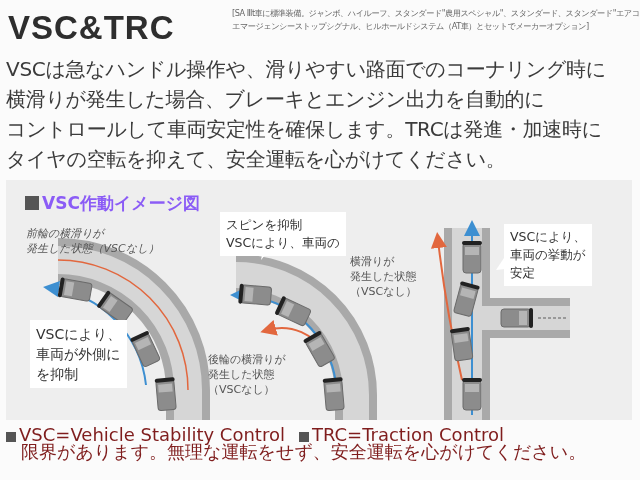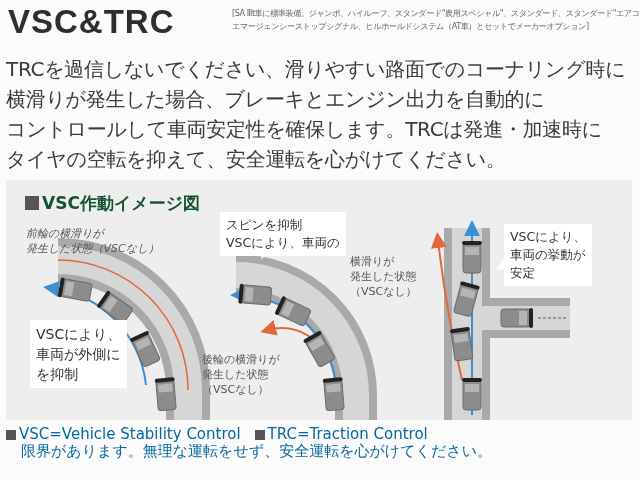--- a/index.html
+++ b/index.html
@@ -2,21 +2,21 @@
 <html><head>
 <meta charset="utf-8">
 <style>
   html, body { margin:0; padding:0; }
   body {
     width:640px; height:480px; overflow:hidden; position:relative;
     background:#fbfbfb; color:#3a3a3a;
     font-family:"DejaVu Sans", sans-serif;
   }
   .title {
-    position:absolute; left:8px; top:2px;
+    position:absolute; left:8px; top:8px;
     font-family:"Liberation Sans", sans-serif; font-weight:bold;
     font-size:33px; letter-spacing:1px; color:#2e2e2e; line-height:40px;
   }
   .subnote {
     position:absolute; left:232px; top:7px; width:408px;
     font-size:8.2px; line-height:13px; color:#666; letter-spacing:-0.5px;
     white-space:nowrap;
   }
   .lead {
     position:absolute; left:6px; top:54px; width:630px;
@@ -24,52 +24,52 @@
   .lead div {
     font-size:20px; line-height:30px; color:#3b3b3b; white-space:nowrap;
     letter-spacing:-0.3px;
   }
   .diagram {
     position:absolute; left:6px; top:180px; width:626px; height:240px;
     background:#eeeeee;
   }
   .diagram-title {
     position:absolute; left:12px; top:12px;
-    font-size:17px; font-weight:bold; color:#14532d; white-space:nowrap;padding-left:7px;
+    font-size:17px; font-weight:bold; color:#8b5cf6; white-space:nowrap;padding-left:7px;
   }
   .sq { display:inline-block; width:14px; height:14px; background:#555; margin-right:3px; vertical-align:-1px; }
   .label {
     position:absolute; font-size:11px; line-height:15px; color:#555; white-space:nowrap;
   }
   .callout {
     position:absolute; background:#fff; font-size:12.5px; line-height:18px;
     color:#333; white-space:nowrap; padding:4px 6px;
   }
   .callout .line { display:block; }
   svg.scene { position:absolute; left:0; top:0; }
   .footer {
     position:absolute; left:6px; top:426px; width:630px;
-    font-size:15px; line-height:17px; color:#0369a1; white-space:nowrap;
+    font-size:18px; line-height:17px; color:#7f1d1d; white-space:nowrap;
   }
   .footer .row { display:block; }
   .footer .indent { padding-left:15px; }
   .fsq { display:inline-block; width:10px; height:10px; background:#555; margin-right:3px; vertical-align:-1px; }
   .gap { display:inline-block; width:14px; }
 </style>
 </head>
 <body>
 
 <div class="title">VSC&amp;TRC</div>
 <div class="subnote">
   <div>[SA Ⅲt車に標準装備。ジャンボ、ハイルーフ、スタンダード"農用スペシャル"、スタンダード、スタンダード"エアコン・パワステレス"に</div>
   <div>エマージェンシーストップシグナル、ヒルホールドシステム（AT車）とセットでメーカーオプション]</div>
 </div>
 
 <div class="lead">
-  <div>TRCを過信しないでください、滑りやすい路面でのコーナリング時に</div>
+  <div>VSCは急なハンドル操作や、滑りやすい路面でのコーナリング時に</div>
   <div>横滑りが発生した場合、ブレーキとエンジン出力を自動的に</div>
   <div>コントロールして車両安定性を確保します。TRCは発進・加速時に</div>
   <div>タイヤの空転を抑えて、安全運転を心がけてください。</div>
 </div>
 
 <div class="diagram">
   <svg class="scene" width="626" height="240" viewBox="0 0 626 240">
     <defs>
       <marker id="arrB" markerWidth="8" markerHeight="8" refX="4" refY="4" orient="auto">
         <path d="M0,0 L8,4 L0,8 z" fill="#3d8fd1"></path>
@@ -137,21 +137,21 @@
   <div class="callout" style="left:24px; top:140px; font-size:14px; line-height:20px;">
     <span class="line">VSCにより、</span>
     <span class="line">車両が外側に</span>
     <span class="line">を抑制</span>
   </div>
 
   <div class="callout" style="left:214px; top:32px;">
     <span class="line">スピンを抑制</span>
     <span class="line">VSCにより、車両の</span>
   </div>
-  <div class="label" style="left:196px; top:172px;">
+  <div class="label" style="left:202px; top:172px;">
     <div>後輪の横滑りが</div>
     <div>発生した状態</div>
     <div>（VSCなし）</div>
   </div>
 
   <div class="label" style="left:344px; top:66px;margin-top:8px;">
     <div>横滑りが</div>
     <div>発生した状態</div>
     <div>（VSCなし）</div>
   </div>

